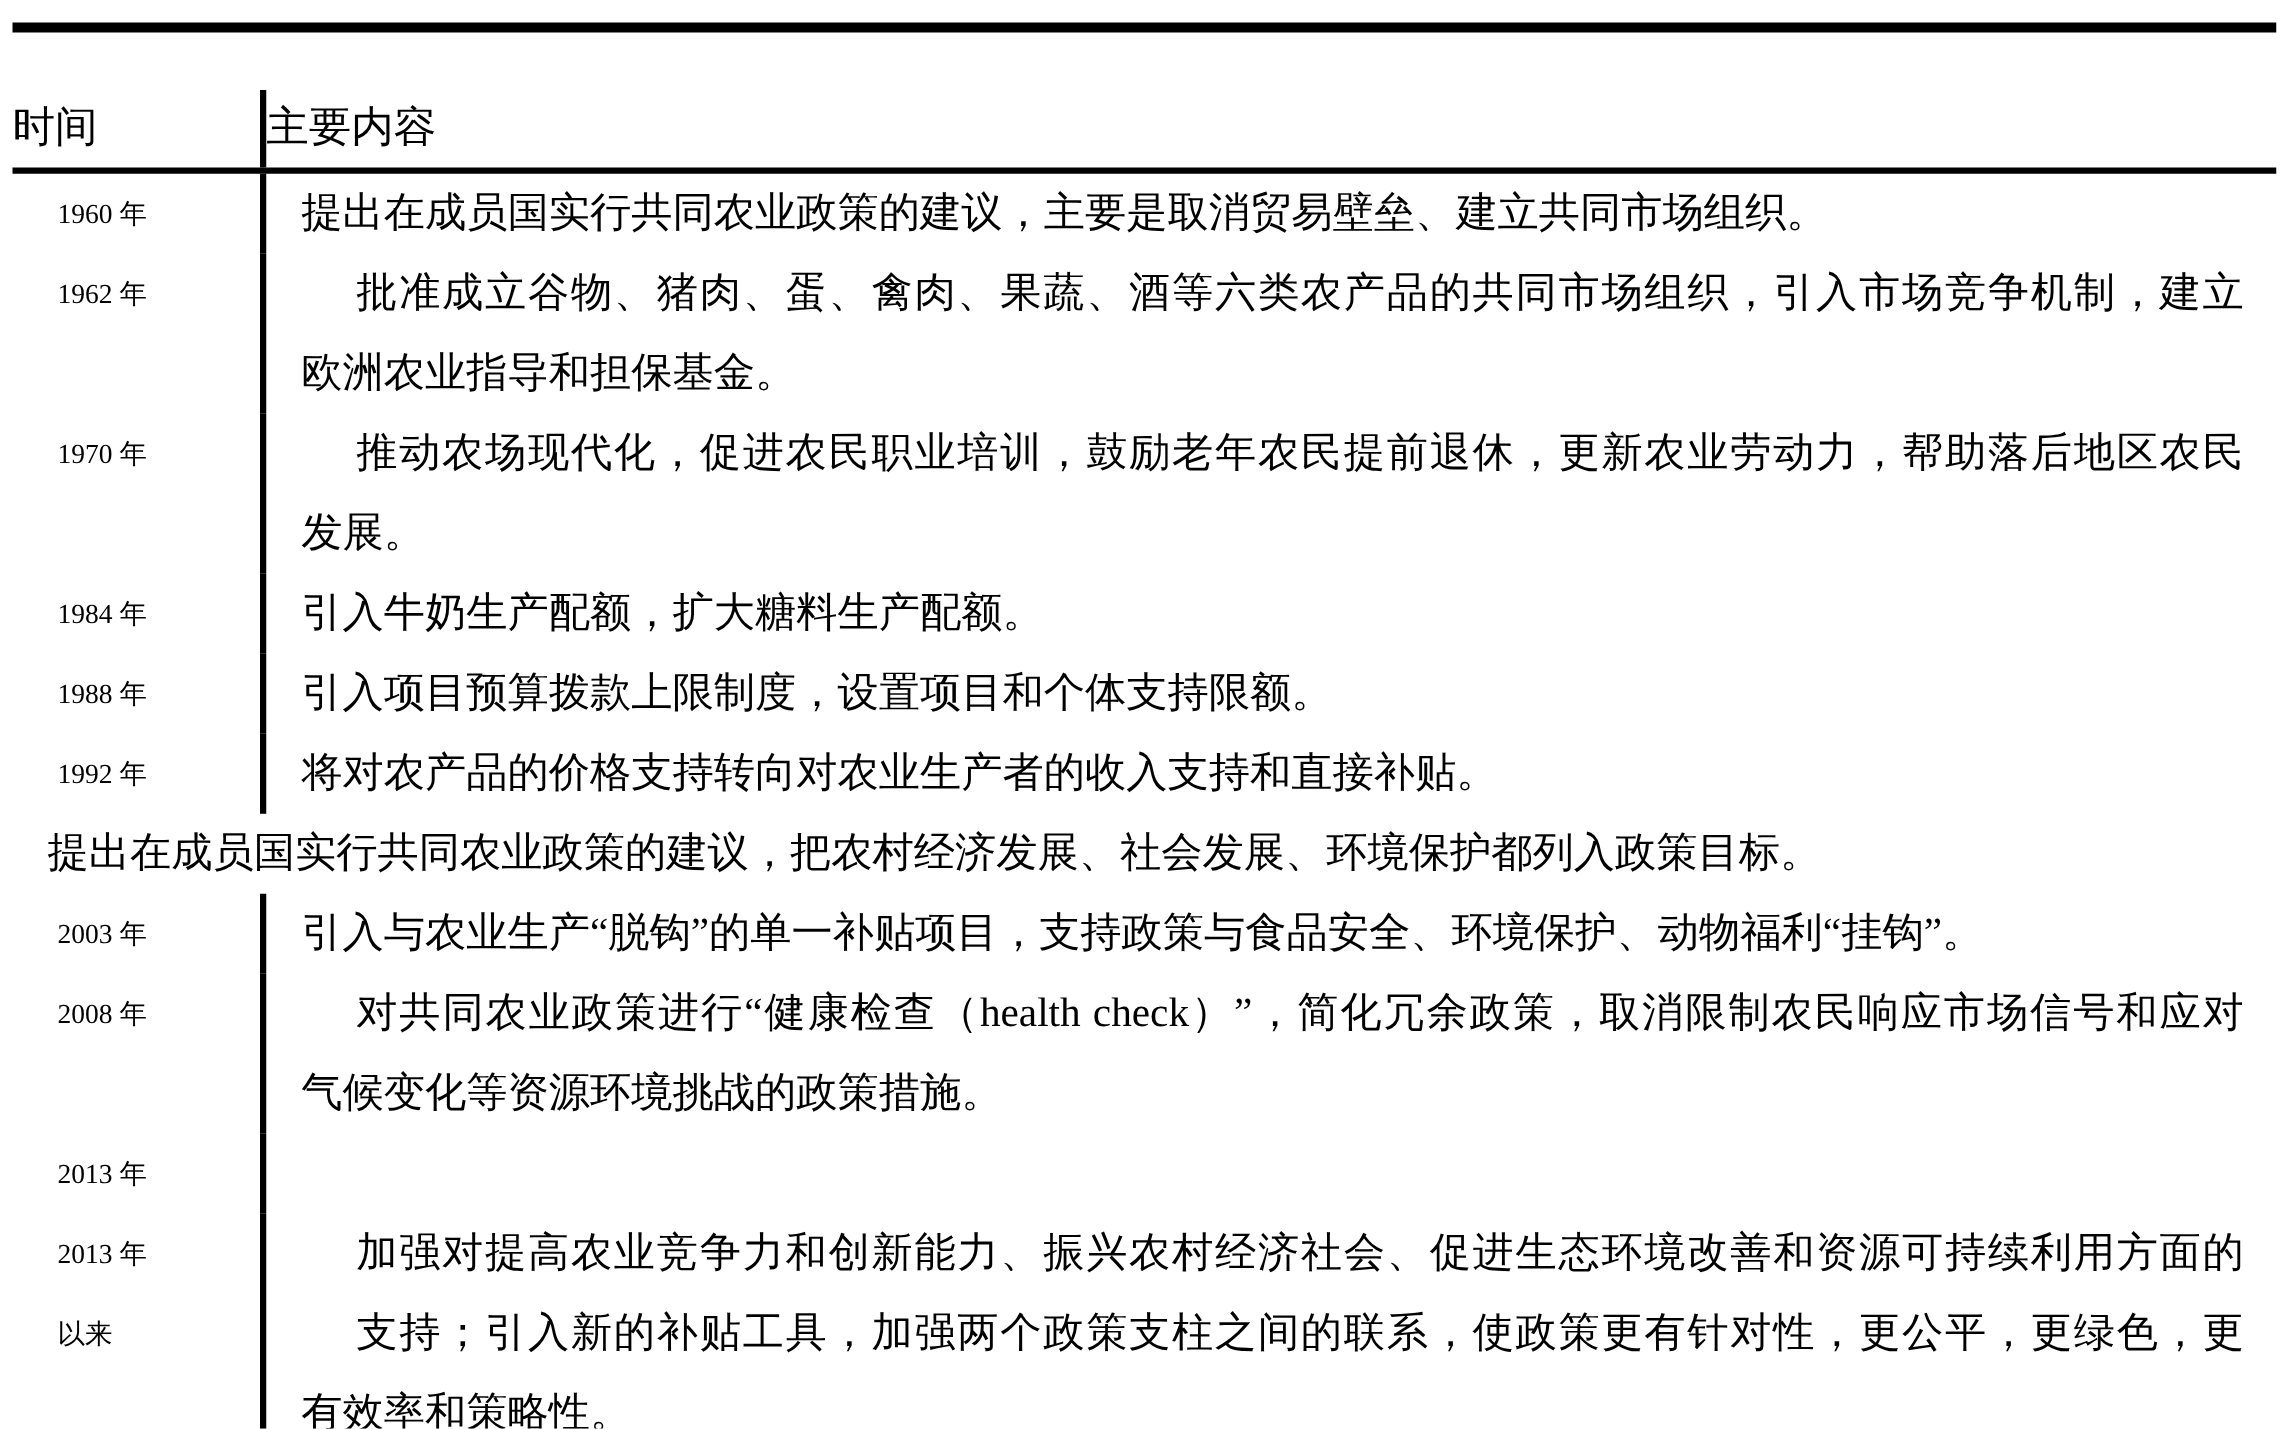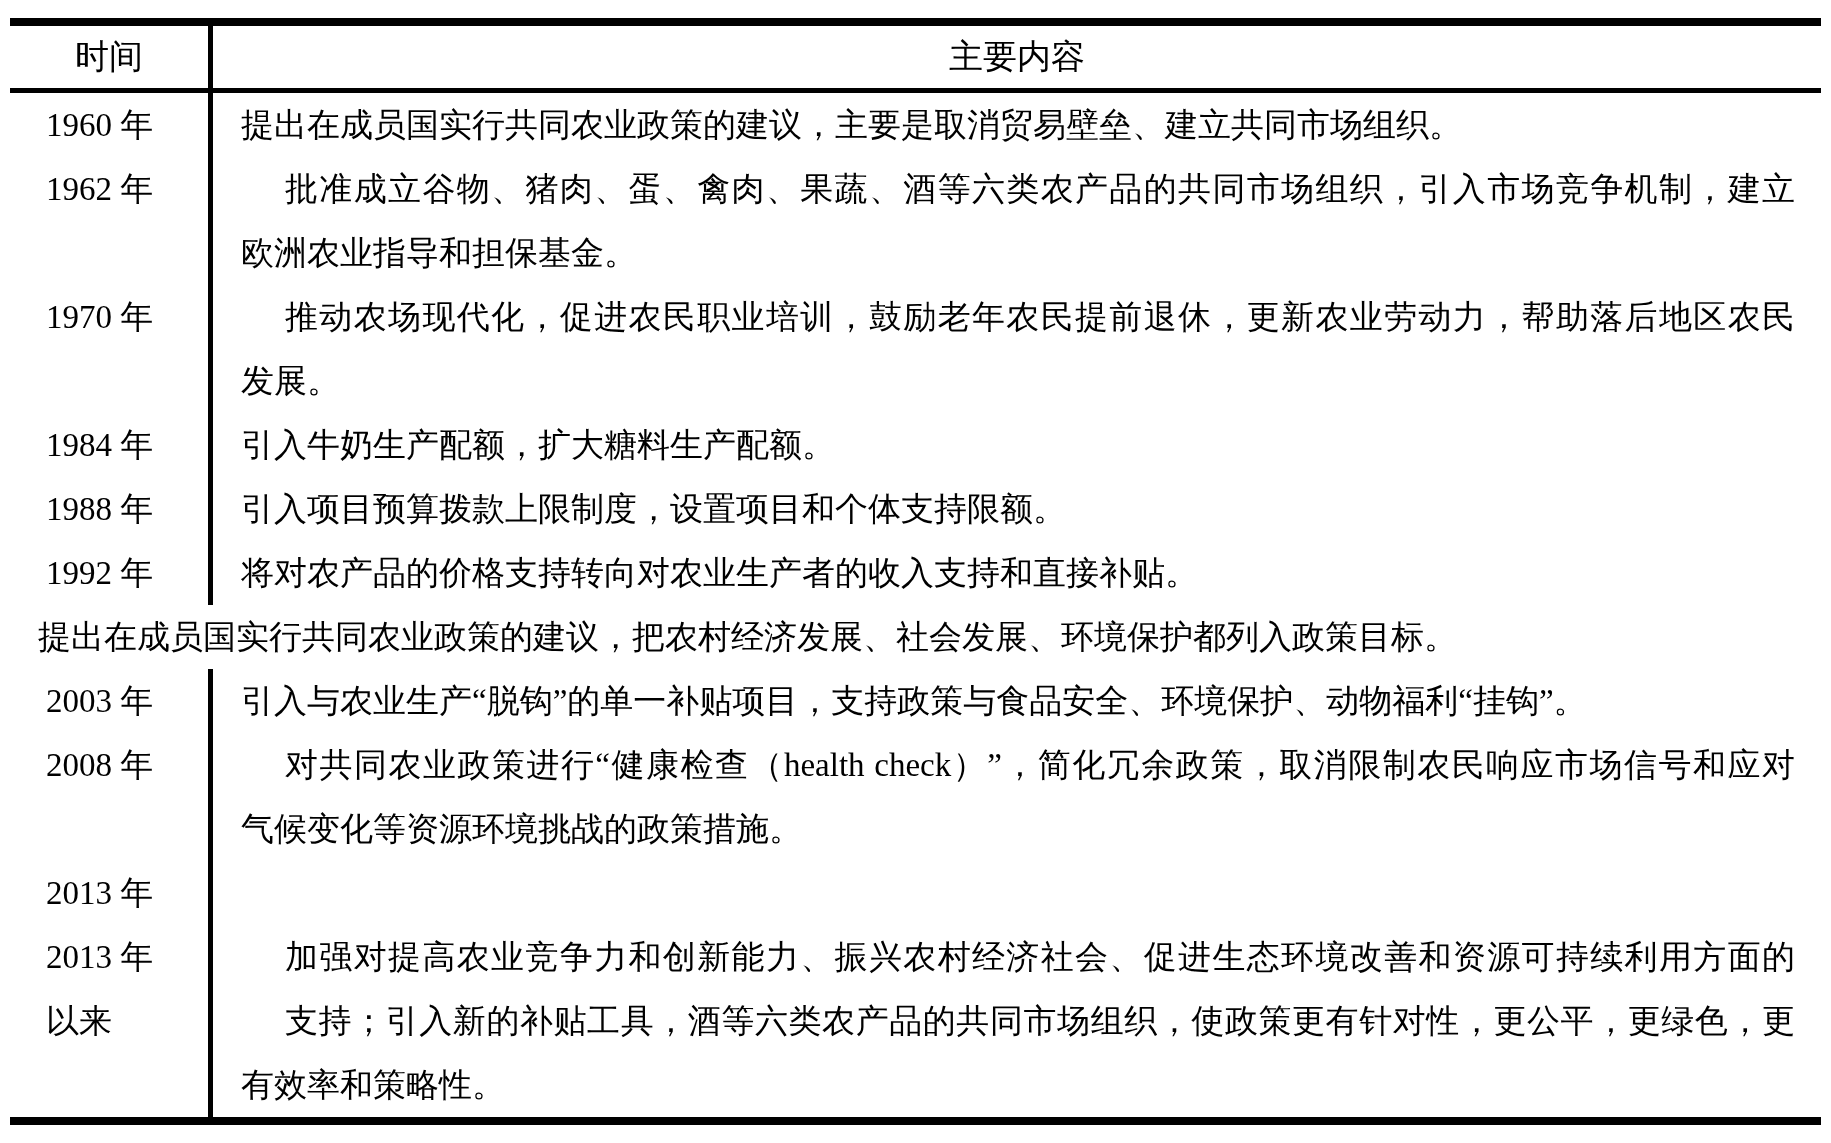--- a/index.html
+++ b/index.html
@@ -14,28 +14,28 @@
     margin:18px 10px 0 10px;
     border-top:8px solid #000;
     border-bottom:8px solid #000;
   }
   .thead{display:flex;border-bottom:5px solid #000;}
   .time-cell{
     flex:0 0 203px;width:203px;box-sizing:border-box;
     border-right:5px solid #000;
   }
   .content-cell{flex:1 1 auto;box-sizing:border-box;min-width:0;}
-  .th{font-size:34px;line-height:62px;text-align:center;}
+  .th{font-size:34px;line-height:62px;margin-top:46px;}
   .trow{display:flex;}
   .trow .time-cell{
     display:flex;flex-direction:column;justify-content:flex-start;
     padding-left:36px;
   }
   .trow.v-middle .time-cell{}
-  .time-line{font-size:33px;line-height:64px;white-space:nowrap;}
+  .time-line{font-size:22px;line-height:64px;white-space:nowrap;}
   .trow .content-cell{padding:0 26px 0 28px;}
   .content-line{
     font-size:33px;line-height:64px;
     white-space:nowrap;overflow:hidden;
   }
   .content-line.justify{
     white-space:normal;
     text-align:justify;
     text-align-last:justify;
     margin-left:44px;
@@ -138,19 +138,19 @@
           </div>
   </div>
 
   <div class="trow">
     <div class="time-cell td">
             <div class="time-line">2013 年</div>
             <div class="time-line">以来</div>
           </div>
     <div class="content-cell td">
             <div class="content-line justify">加强对提高农业竞争力和创新能力、振兴农村经济社会、促进生态环境改善和资源可持续利用方面的</div>
-            <div class="content-line justify">支持；引入新的补贴工具，酒等六类农产品的共同市场组织，使政策更有针对性，更公平，更绿色，更</div>
+            <div class="content-line justify">支持；引入新的补贴工具，加强两个政策支柱之间的联系，使政策更有针对性，更公平，更绿色，更</div>
             <div class="content-line">有效率和策略性。</div>
           </div>
   </div>
 </div>
   </div>
 </div>
 
 </body></html>

